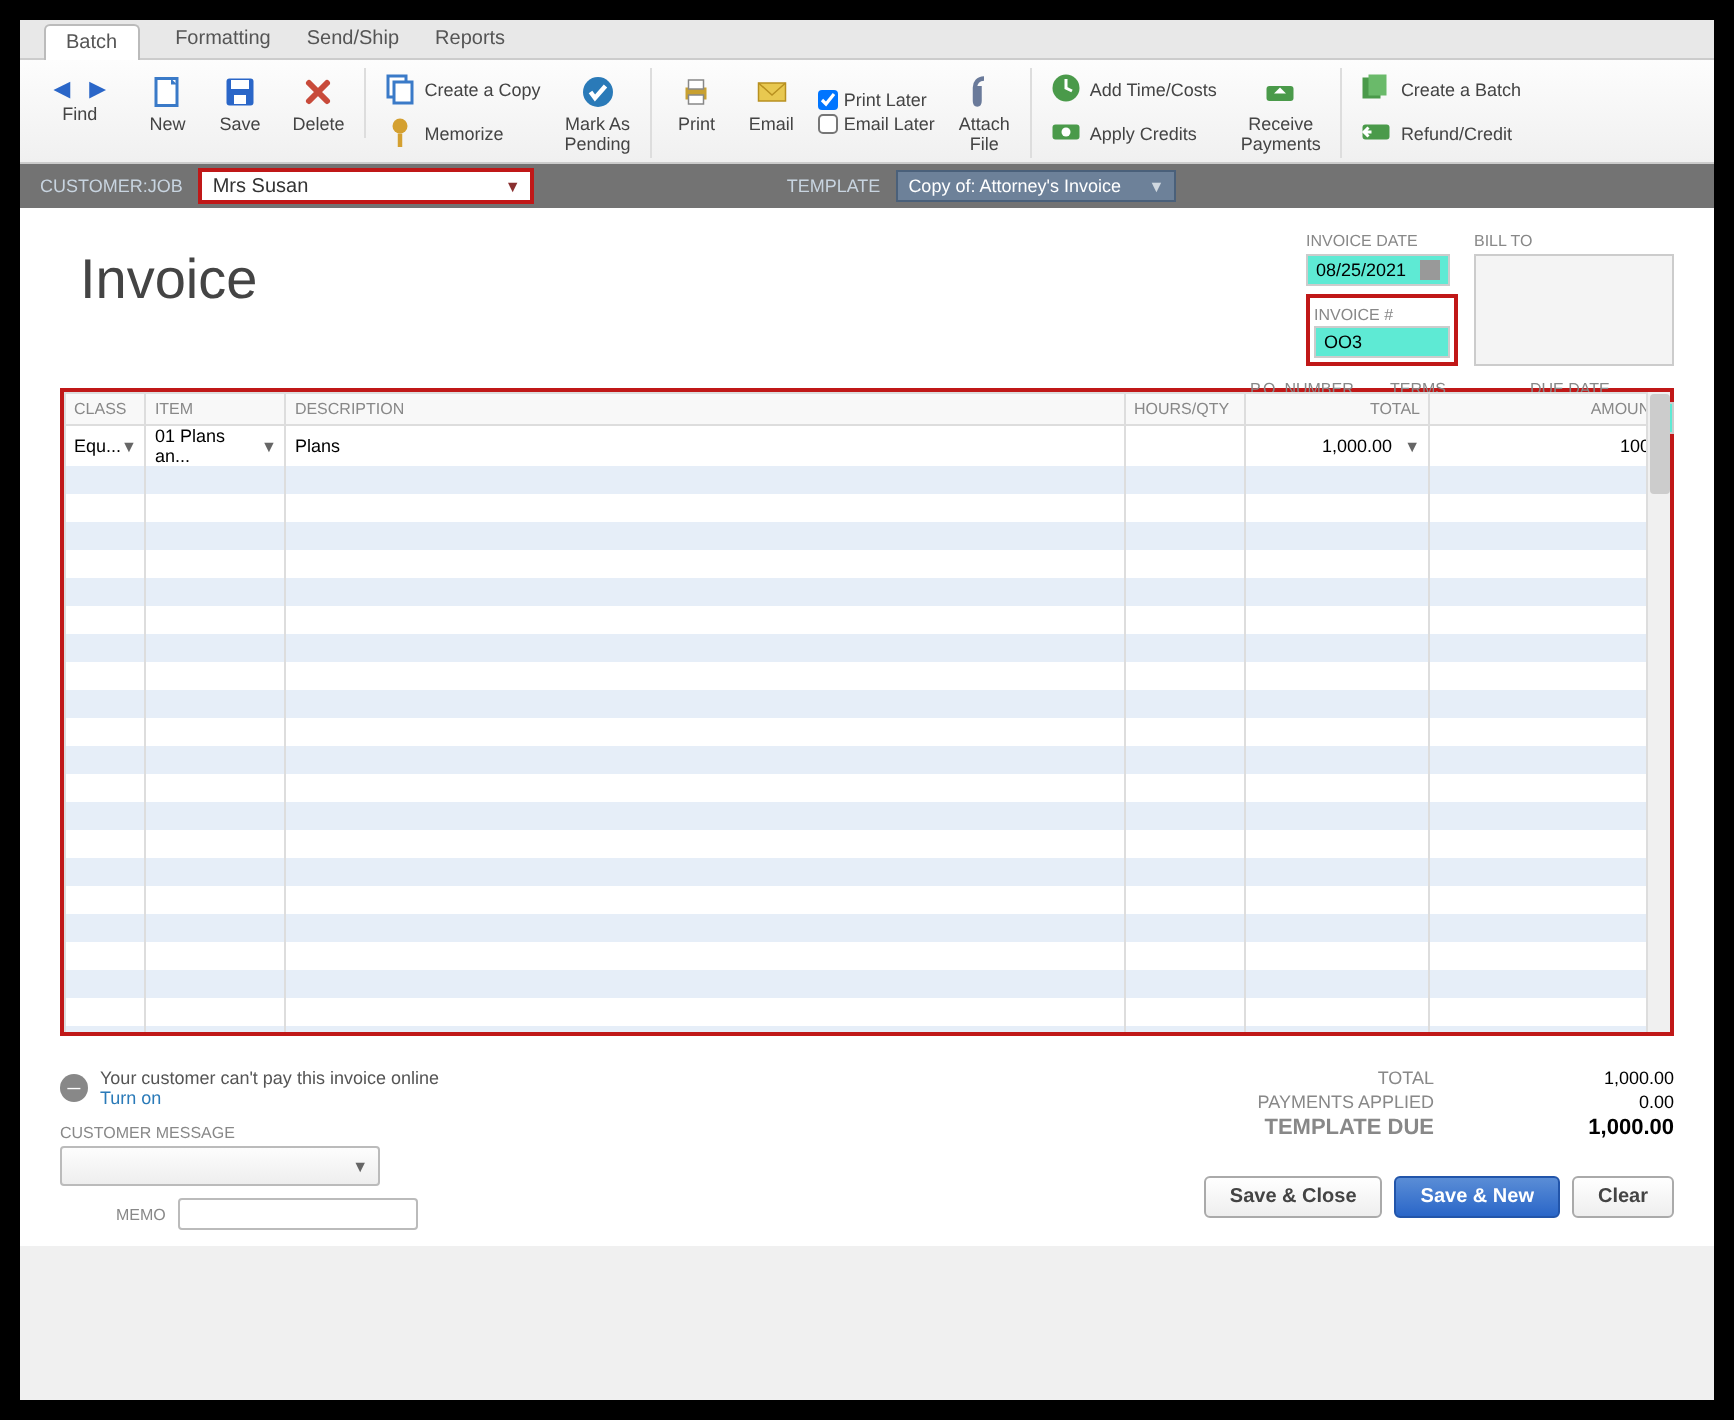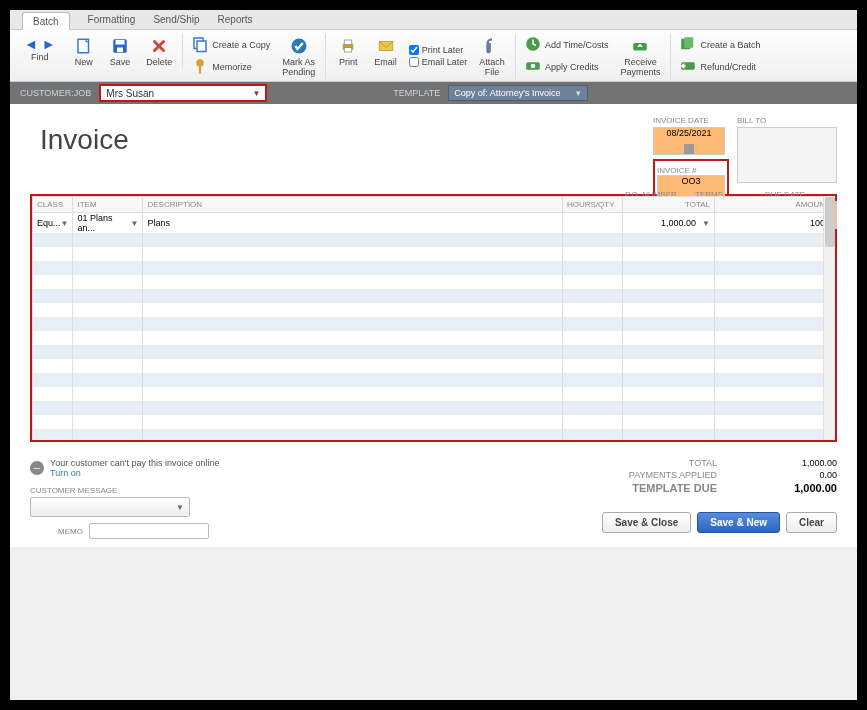--- a/index.html
+++ b/index.html
@@ -34,21 +34,21 @@
 .dd-arrow { font-size: 8px; color: #8a3030; }
 .dd-arrow-t { font-size: 8px; color: #d0d8e0; }
 
 
 .content { background: #fff; padding: 12px 20px 8px; position: relative; }
 .inv-title { font-size: 28px; color: #444; font-weight: normal; padding: 8px 0 16px 10px; }
 
 .header-fields { position: absolute; top: 12px; right: 20px; display: flex; gap: 8px; }
 .field-col { display: flex; flex-direction: column; }
 .field-label { font-size: 8px; color: #888; margin-bottom: 2px; }
-.field-input { background: #fdba74; border: 1px solid #ccc; height: 28px; width: 68px; padding: 0 4px; font-size: 9px; display: flex; align-items: center; justify-content: space-between; flex-direction: column; }
+.field-input { background: #5eead4; border: 1px solid #ccc; height: 16px; width: 68px; padding: 0 4px; font-size: 9px; display: flex; align-items: center; justify-content: space-between; }
 .field-input.date { width: 72px; }
 .billto { background: #f4f4f4; border: 1px solid #ccc; width: 100px; height: 56px; }
 .highlighted-field { border: 2px solid #c01818; padding: 2px; }
 .cal-icon { width: 10px; height: 10px; background: #999; display: inline-block; }
 
 .sub-fields { position: absolute; top: 86px; right: 20px; display: flex; gap: 8px; }
 .sub-fields .field-input { width: 62px; }
 .sub-fields .date { width: 72px; }
 .sub-fields .dd-arrow2 { font-size: 8px; color: #666; }
 
@@ -56,21 +56,21 @@
 .table-wrap { margin-top: 22px; border: 2px solid #c01818; }
 .table { width: 100%; border-collapse: collapse; }
 .table th { background: #f8f8f8; border: 1px solid #ddd; font-size: 8px; color: #888; font-weight: normal; text-align: left; padding: 3px 4px; height: 14px; }
 .table th.right { text-align: right; }
 .table td { border-left: 1px solid #ddd; border-right: 1px solid #ddd; height: 14px; font-size: 9px; padding: 0 4px; }
 .table tbody tr:nth-child(even) td { background: #e6eef8; }
 .table tbody tr.data td { background: #fff; }
 .cell-dd { display: flex; align-items: center; justify-content: space-between; }
 .cell-dd .arr { font-size: 8px; color: #666; }
 .td-right { text-align: right; }
-.table-scroll { height: 244px; overflow-y: hidden; position: relative; }
+.table-scroll { height: 320px; overflow-y: hidden; position: relative; }
 .scroll-ind { position: absolute; right: 0; top: 0; width: 12px; height: 100%; background: #f0f0f0; border-left: 1px solid #ddd; }
 .scroll-thumb { width: 10px; height: 50px; background: #ccc; margin: 1px; border-radius: 2px; }
 
 
 .footer { padding: 8px 20px; background: #fff; display: flex; justify-content: space-between; align-items: flex-start; }
 .footer-left { }
 .pay-online { display: flex; align-items: center; gap: 6px; font-size: 9px; color: #555; margin-bottom: 8px; }
 .pay-online .circle { width: 14px; height: 14px; border-radius: 50%; background: #888; color: #fff; display: flex; align-items: center; justify-content: center; font-size: 9px; }
 .pay-online a { color: #2a7ab8; text-decoration: none; font-size: 9px; }
 .cust-msg-label { font-size: 8px; color: #888; margin-bottom: 2px; }

